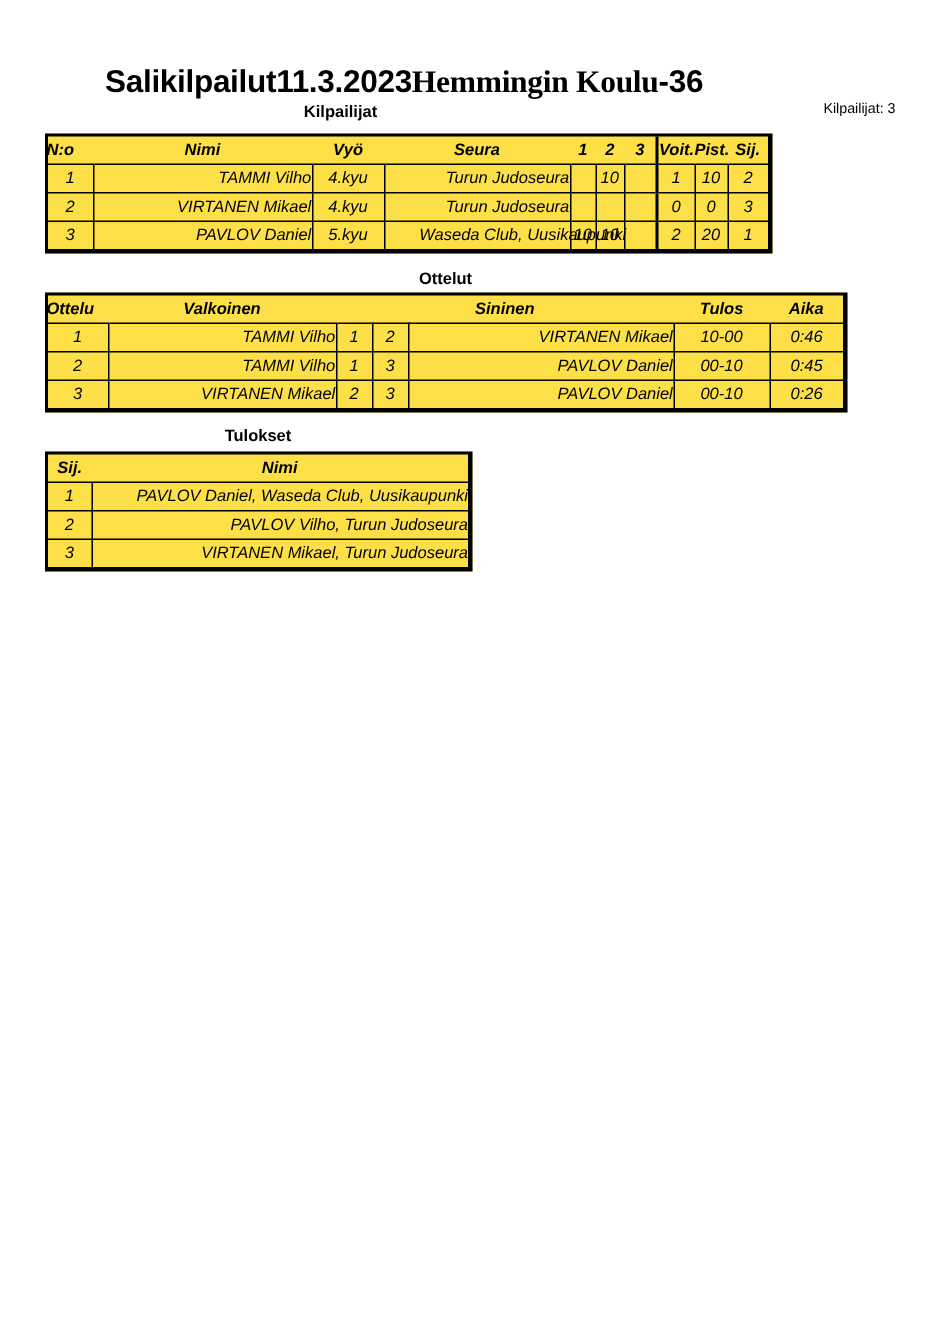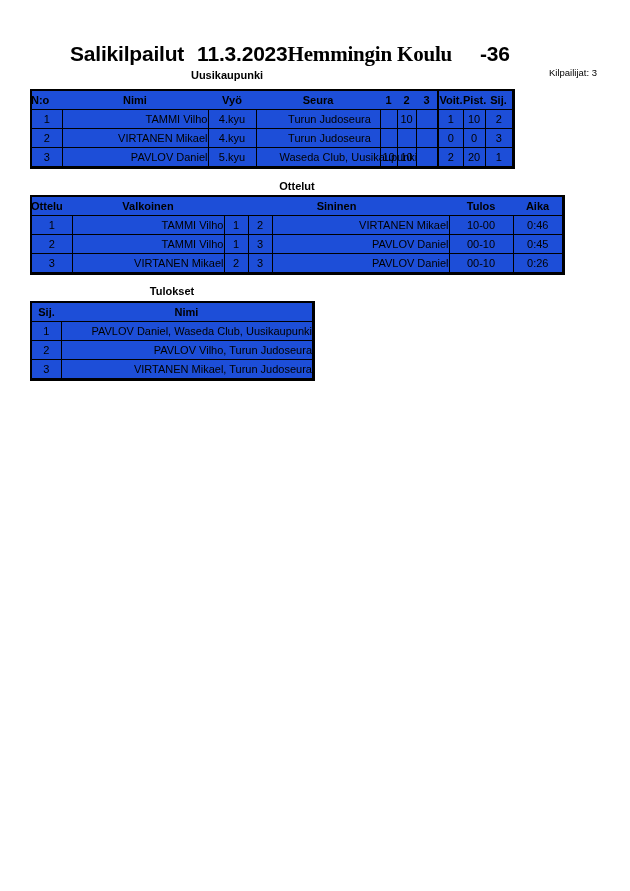--- a/index.html
+++ b/index.html
@@ -7,33 +7,34 @@
     width:630px;height:891px;position:relative;
     background:#ffffff;color:#000000;
     font-family:"Liberation Sans","DejaVu Sans",sans-serif;
     overflow:hidden;
   }
   .abs{position:absolute;}
   .page-title{
     top:42px;left:70px;width:470px;height:24px;
     font-size:21px;font-weight:bold;white-space:nowrap;letter-spacing:-0.2px;
   }
-  .page-title .gap1{margin-left:13px;}
+  .page-title .gap1{}
   .page-title .gap2{font-family:Liberation Serif, serif;}
-  .page-title .gap3{margin-left:28px;}
+  .page-title .gap3{}
   .sec-heading{
     font-size:11px;font-weight:bold;text-align:center;width:110px;height:13px;
   }
   #h-kilpailijat{top:69px;left:172px;}
   #h-ottelut{top:180px;left:242px;}
   #h-tulokset{top:285px;left:117px;}
   .count-label{top:67px;right:33px;font-size:9.5px;text-align:right;}
   .tbl-wrap{
     border:2px solid #000;border-right-width:3px;border-bottom-width:3px;
-    background:#1d4ed8;
+    background:#fde047;
+    font-style:italic;
   }
   #t1{top:89px;left:30px;}
   #t2{top:195px;left:30px;}
   #t3{top:301px;left:30px;}
   table{border-collapse:collapse;table-layout:fixed;}
   #t1 table{width:480px;}
   #t2 table{width:530px;}
   #t3 table{width:280px;}
   th,td{
     height:18px;padding:0;margin:0;
@@ -42,34 +43,34 @@
   }
   th{
     font-weight:bold;text-align:center;
     border:0;border-bottom:1px solid #000;
   }
   td{border:1px solid #000;text-align:center;}
   tr td:first-child{border-left:0;}
   tr td:last-child{border-right:0;}
   tr.last td{border-bottom:0;}
   .l{text-align:right;padding-left:8px;}
-  .l6{text-align:center;padding-left:23px;margin-left:27px;}
+  .l6{text-align:right;padding-left:23px;margin-left:27px;}
   th.flush{text-align:left;padding-left:0;text-indent:-1px;}
   .grp{border-left:2px solid #000 !important;}
 </style>
 </head>
 <body>
 
 <div class="abs page-title">
   <span>Salikilpailut</span><span class="gap1">11.3.2023</span><span class="gap2">Hemmingin Koulu</span><span class="gap3">-36</span>
 </div>
 
 <div class="abs count-label">Kilpailijat: 3</div>
 
-<div id="h-kilpailijat" class="abs sec-heading">Uusikaupunki</div>
+<div id="h-kilpailijat" class="abs sec-heading">Kilpailijat</div>
 
 <div id="t1" class="abs tbl-wrap">
   <table>
     <colgroup>
       <col style="width:30px">
         <col style="width:146px">
         <col style="width:48px">
         <col style="width:124px">
       <col style="width:17px">
         <col style="width:19px">

